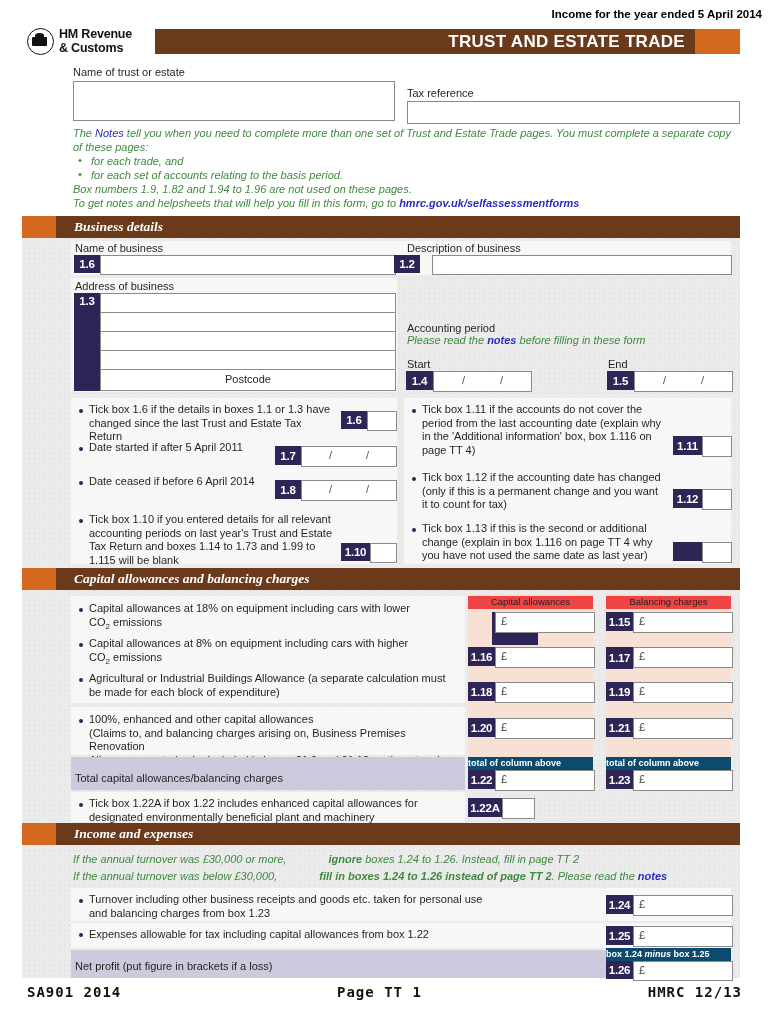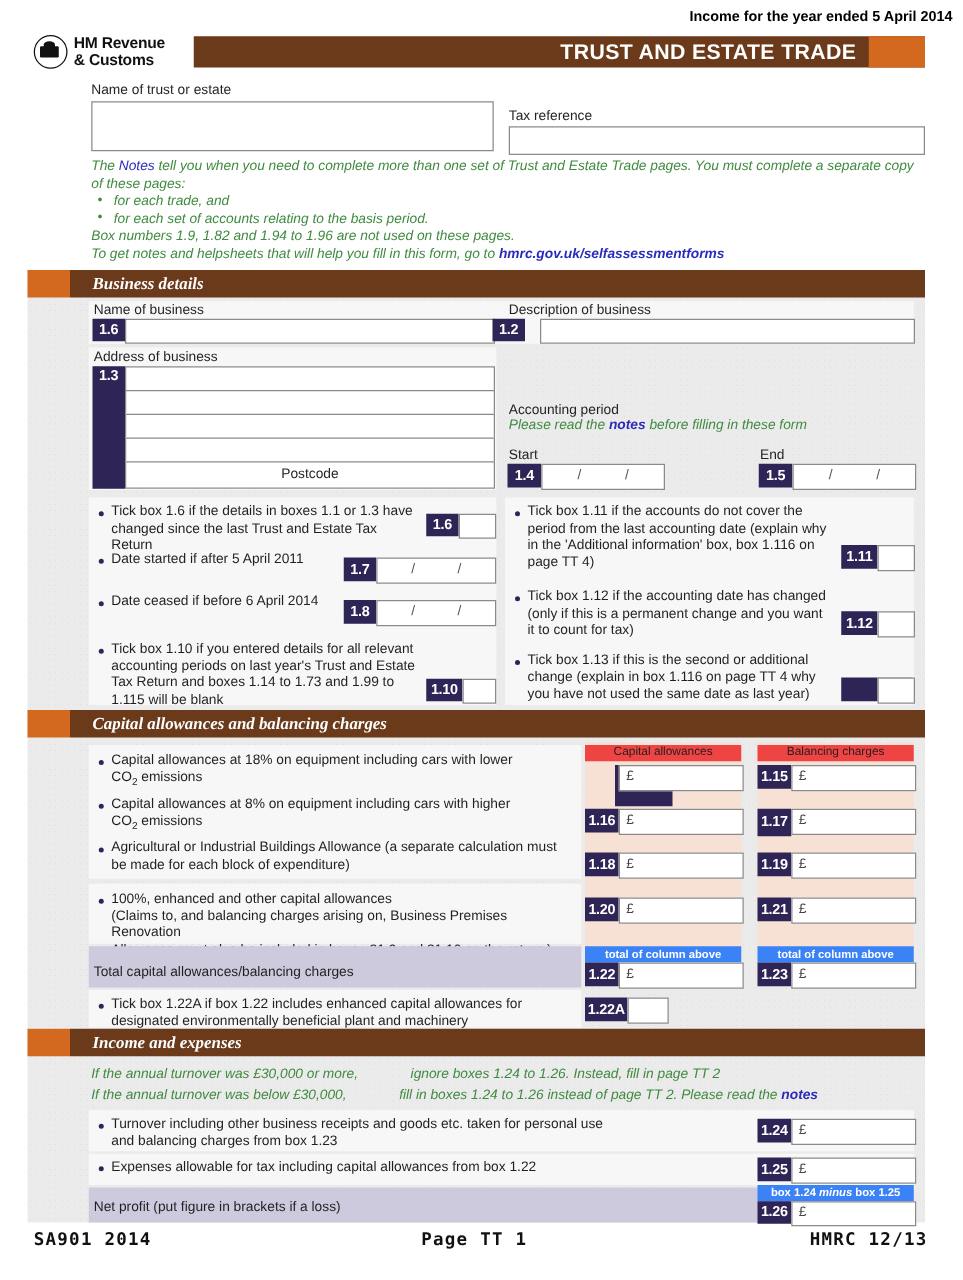--- a/index.html
+++ b/index.html
@@ -113,28 +113,28 @@
   .acc-note{position:absolute;font-size:11px;font-style:italic;color:#3f8a3f;}
   .acc-note .lk{color:#2b2bbb;font-weight:bold;}
 
   
   .capcol{position:absolute;background:#f7e0d4;}
   .capcap{
     position:absolute;text-align:center;font-size:9.5px;color:#231f20;
     background:#ef4444;
   }
   .totcap{
-    position:absolute;text-align:center;font-size:9px;color:#fff;
-    background:#3b82f6;font-weight:bold;line-height:12px;
+    position:absolute;font-size:9px;color:#fff;
+    background:#0c4a6e;font-weight:bold;line-height:12px;
   }
   .totcap i{font-style:italic;}
 
   
   .inote{position:absolute;font-size:11px;font-style:italic;color:#3f8a3f;}
-  .inote b{font-weight:normal;font-style:italic;padding-left:39px;}
+  .inote b{font-weight:bold;font-style:italic;padding-left:39px;}
   .inote .lk{color:#2b2bbb;font-weight:bold;}
 
   
   .foot{
     position:absolute;top:984px;font-size:14px;font-weight:bold;
     font-family:"DejaVu Sans Mono", monospace;letter-spacing:1px;color:#111;
   }
   .foot-l{left:27px;}
   .foot-c{left:337px;}
   .foot-r{right:28px;}

